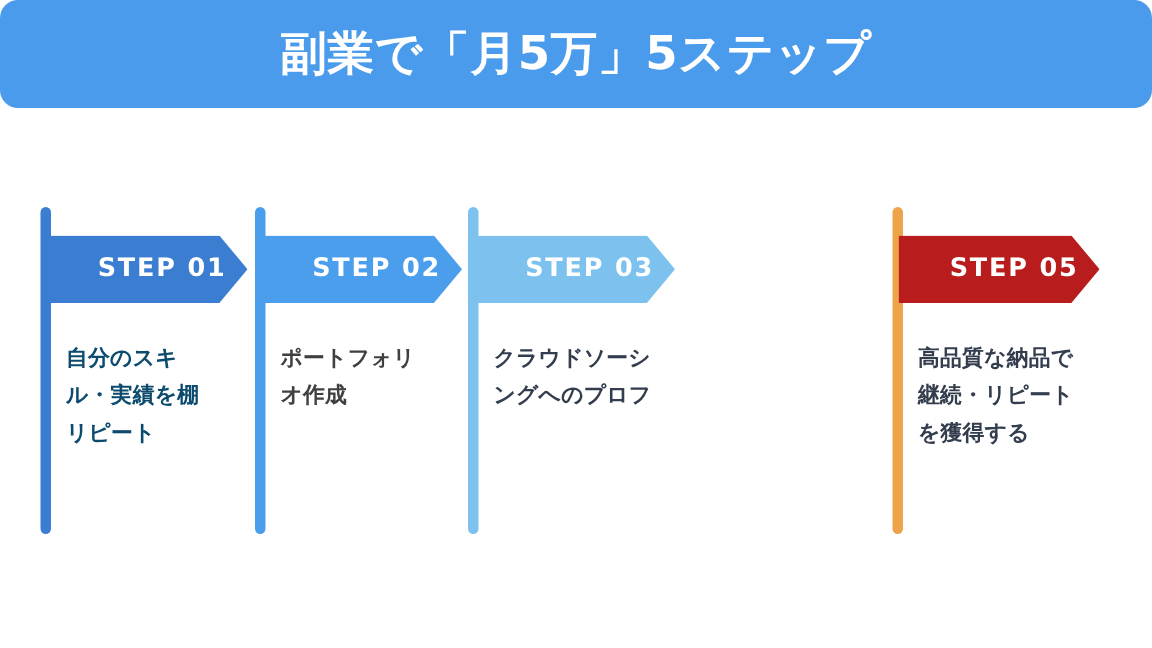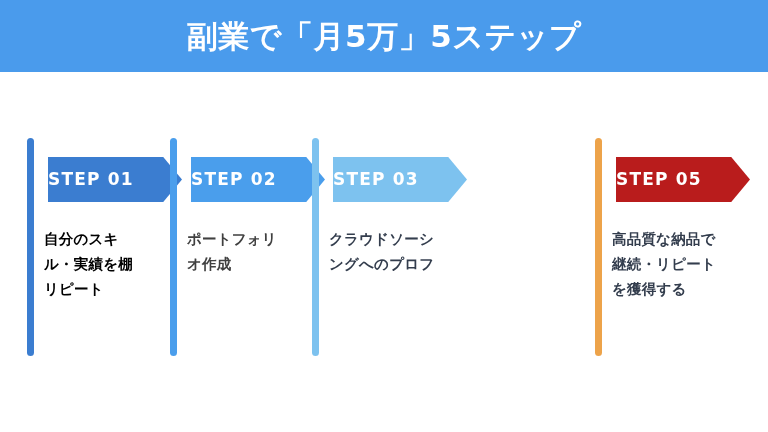--- a/index.html
+++ b/index.html
@@ -59,27 +59,27 @@
     left: 7px;
     top: 66px;
     width: 7px;
     height: 218px;
     border-radius: 4px;
   }
 
   
   .banner {
     position: absolute;
-    left: 28px;
+    left: 11px;
     top: 85px;
     height: 45px;
     width: 134px;
     display: flex;
     align-items: center;
-    justify-content: flex-start;
+    justify-content: flex-end;
     -webkit-clip-path: polygon(0 0, 86% 0, 100% 50%, 86% 100%, 0 100%);
     clip-path: polygon(0 0, 86% 0, 100% 50%, 86% 100%, 0 100%);
   }
   .banner-label {
     color: #ffffff;
     font-size: 17px;
     font-weight: bold;
     letter-spacing: 1.2px;
     line-height: 1;
     margin-right: 14px;
@@ -105,32 +105,32 @@
   
   .step-0 { left: 20px; }
   .step-1 { left: 163px; }
   .step-2 { left: 305px; }
   .step-3 { left: 446px; }
   .step-4 { left: 588px; }
 </style>
 </head>
 <body style="background: rgb(255, 255, 255);">
 
-<div class="header-banner" style="background: rgb(74, 155, 236);">
+<div class="header-banner" style="background: rgb(74, 155, 236); border-radius: 12px;">
   <div class="header-title" style="color: rgb(255, 255, 255);">副業で「月5万」5ステップ</div>
 </div>
 
 <div class="steps-area">
 
   <div class="step step-0">
     <div class="pole" style="background: rgb(59, 125, 208);"></div>
     <div class="banner" style="background: rgb(59, 125, 208);">
       <span class="banner-label">STEP 01</span>
     </div>
-    <div class="step-body" style="color: #000000;">
+    <div class="step-body" style="color: #0c4a6e;">
       <span class="line">自分のスキ</span>
       <span class="line">ル・実績を棚</span>
       <span class="line">リピート</span>
     </div>
   </div>
 
   <div class="step step-1">
     <div class="pole" style="background: rgb(74, 158, 236);"></div>
     <div class="banner" style="background: rgb(74, 158, 236);">
       <span class="banner-label">STEP 02</span>

